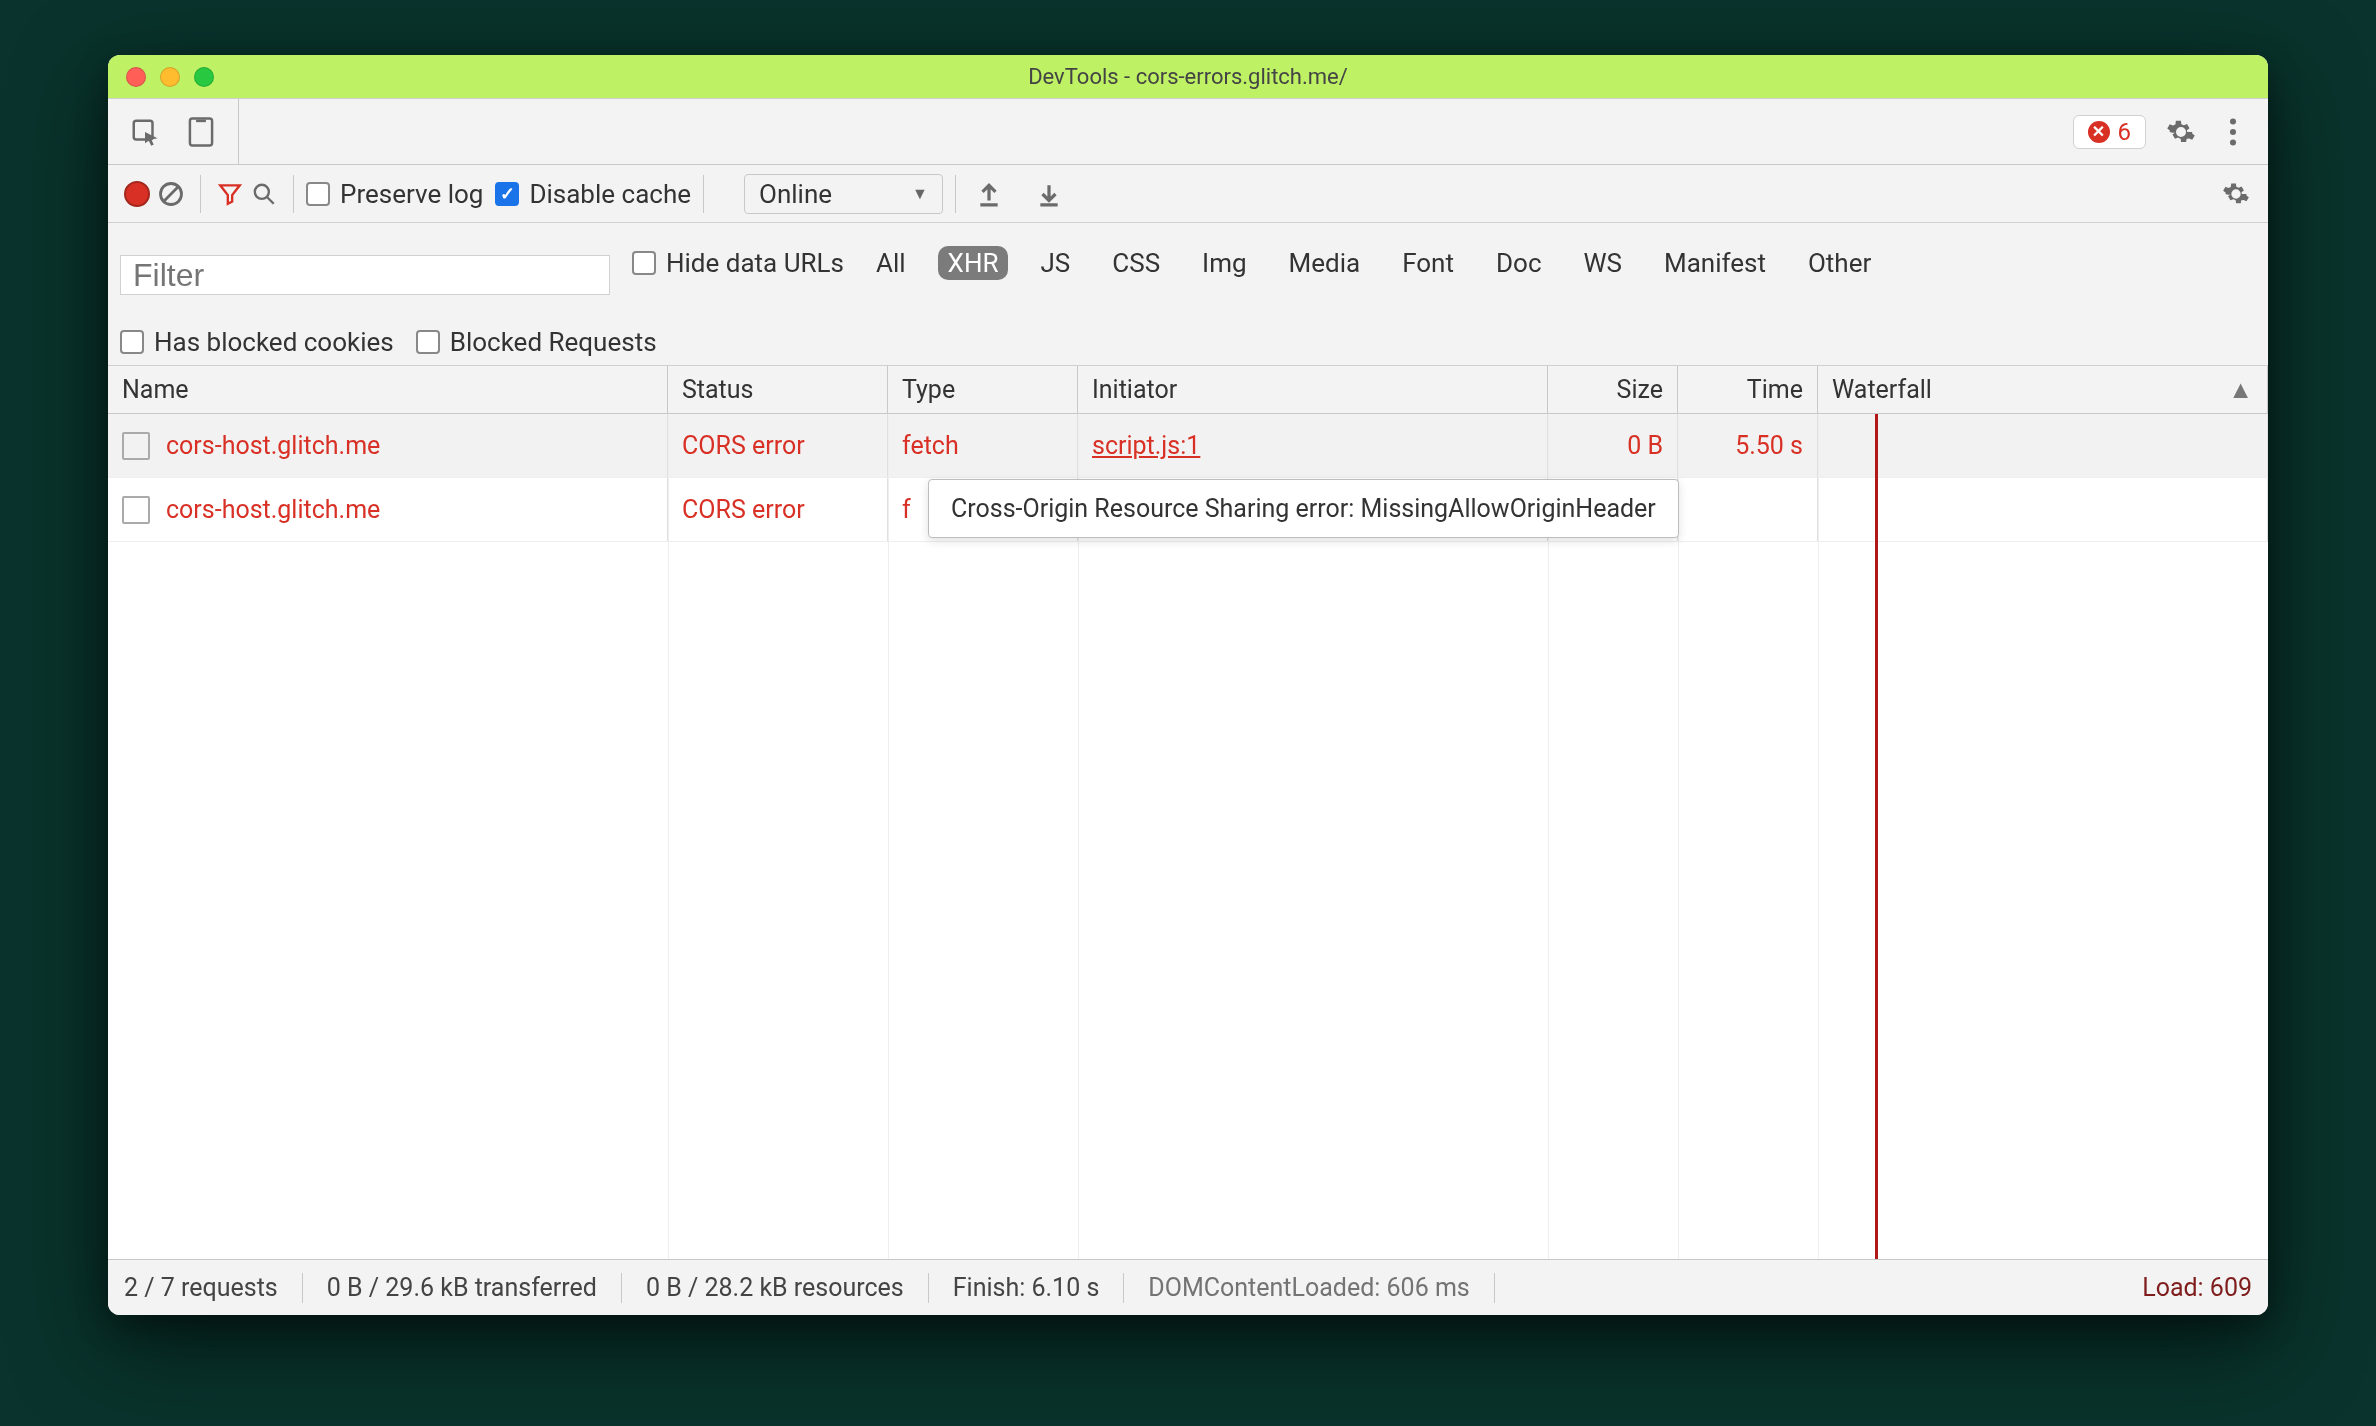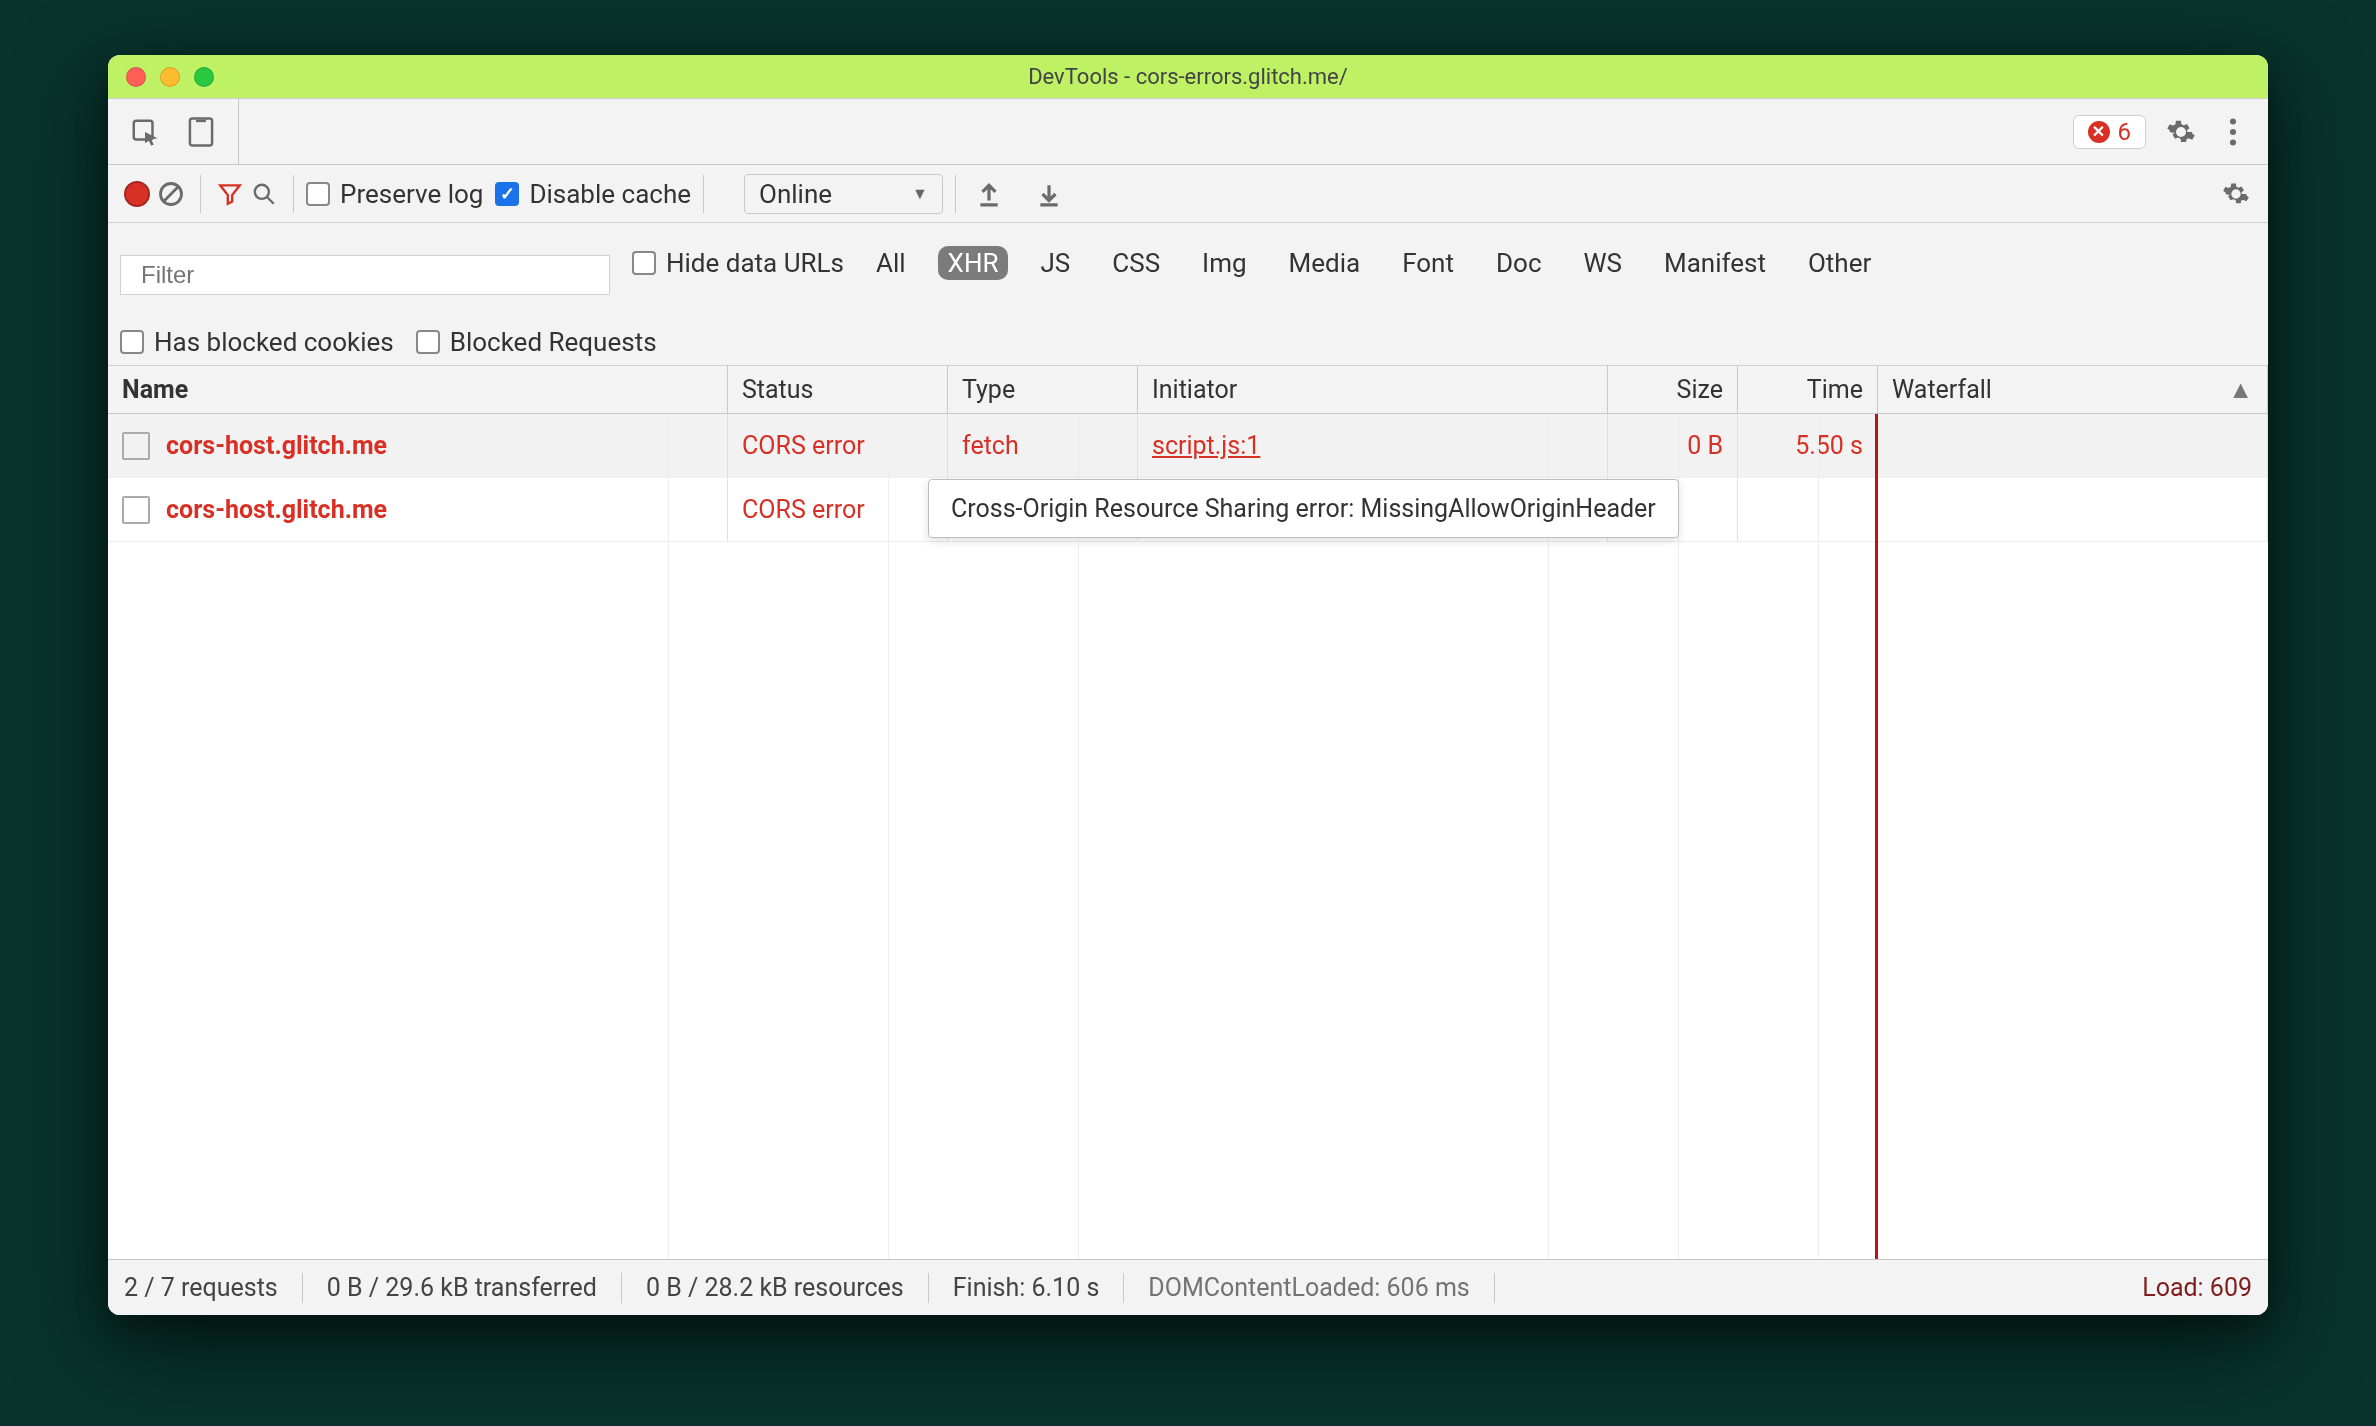--- a/index.html
+++ b/index.html
@@ -102,42 +102,42 @@
   .filterbar {
     display: flex; align-items: center; flex-wrap: wrap;
     background: #f3f3f3; border-bottom: 1px solid #d0d0d0;
     font-size: 26px; color: #333;
     padding: 8px 12px; gap: 16px 22px;
     min-height: 130px;
     align-content: center;
   }
   .filter-input {
     width: 490px; height: 40px; background: #fff;
-    border: 1px solid #d0d0d0; padding: 0 20px; font-size: 24px;
+    border: 1px solid #d0d0d0; padding: 0 12px; font-size: 32px;
     color: #888;
     margin-top: 24px;
   }
   .type-pill {
     padding: 2px 10px; border-radius: 10px; cursor: pointer;
   }
   .type-pill.active { background: #7b7b7b; color: #fff; }
 
   
   .grid { flex: 1; display: flex; flex-direction: column; overflow: hidden; position: relative; }
   .thead, .trow { display: flex; align-items: stretch; font-size: 25px; }
   .thead {
     background: #f3f3f3; border-bottom: 1px solid #c8c8c8;
     color: #333; height: 48px; flex-shrink: 0;
   }
   .th, .td {
     display: flex; align-items: center; padding: 0 14px;
     border-right: 1px solid #e0e0e0; overflow: hidden; white-space: nowrap;
   }
   .th { border-right: 1px solid #c8c8c8; }
-  .col-name     { width: 620px; font-weight: bold; }
+  .col-name     { width: 560px; }
   .col-status   { width: 220px; }
   .col-type     { width: 190px; }
   .col-init     { width: 470px; }
   .col-size     { width: 130px; justify-content: flex-end; }
   .col-time     { width: 140px; justify-content: flex-end; }
   .col-wf       { flex: 1; position: relative; }
   .th.col-wf .sort { margin-left: auto; color: #777; }
 
   .tbodywrap { flex: 1; overflow: hidden; position: relative; }
   .tbody { position: absolute; inset: 0; background: #fff; }

